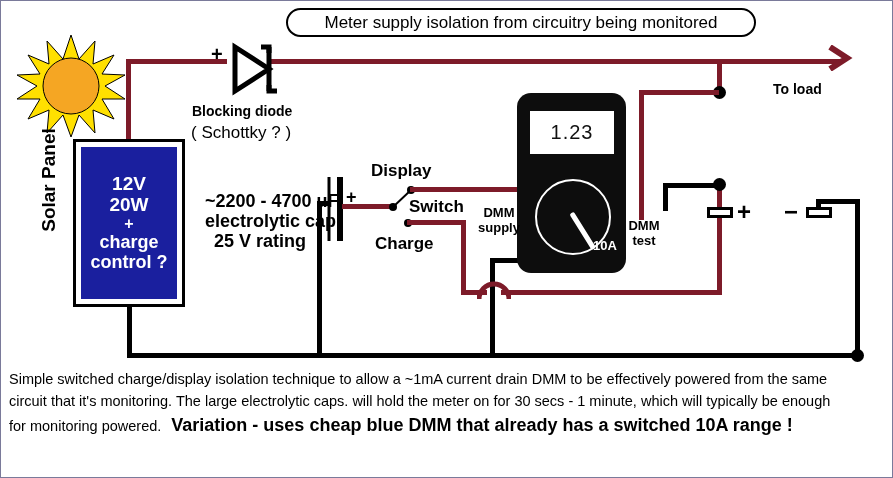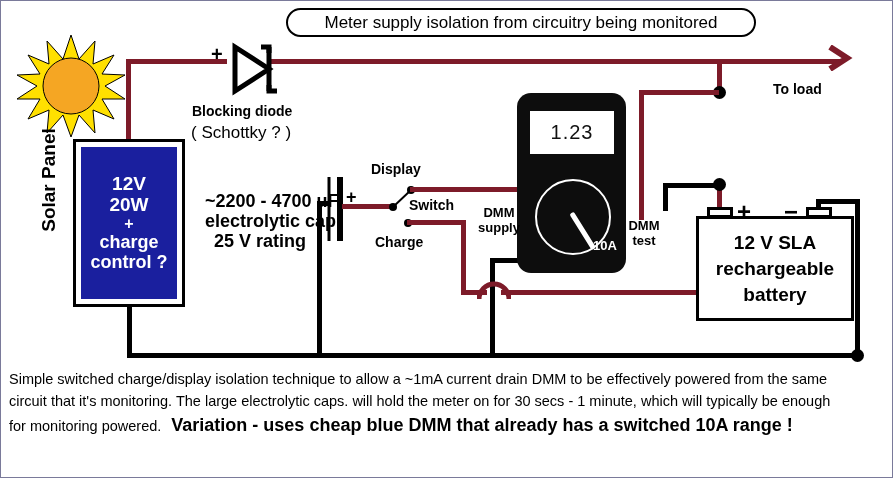--- a/index.html
+++ b/index.html
@@ -112,21 +112,21 @@
   .cap-text {
     font-size: 18px; font-weight: bold; color: #000; white-space: nowrap;
     text-align: center;
   }
   #cap-t1 { left: 204px; top: 190px; width: 110px; }
   #cap-t2 { left: 204px; top: 210px; width: 110px; }
   #cap-t3 { left: 204px; top: 230px; width: 110px; }
 
   
   #switch-svg { left: 384px; top: 182px; width: 36px; height: 46px; }
-  .sw-label { font-size: 14px; font-weight: bold; color: #000; white-space: nowrap; }
+  .sw-label { font-size: 17px; font-weight: bold; color: #000; white-space: nowrap; }
   #sw-display { left: 370px; top: 160px; }
   #sw-switch  { left: 408px; top: 196px; }
   #sw-charge  { left: 374px; top: 233px; }
 
   
   #dmm-body {
     left: 516px; top: 92px;
     width: 109px; height: 180px;
     background: #0d0d0d;
     border-radius: 14px;
@@ -337,25 +337,20 @@
   </div>
   <div id="dmm-test" class="abs dmm-side">
     <div>DMM</div>
     <div>test</div>
   </div>
 
   <div id="bat-term-pos" class="abs bat-term"></div>
   <div id="bat-term-neg" class="abs bat-term"></div>
   <div id="bat-plus" class="abs">+</div>
   <div id="bat-minus" class="abs">−</div>
-  <div id="bat-body" class="abs">
-    <div>12 V  SLA</div>
-    <div>rechargeable</div>
-    <div>battery</div>
-  </div>
 
   <div id="cap-line-1" class="abs cap-line">Simple switched charge/display isolation technique to allow a  ~1mA  current drain DMM to be effectively powered from the same</div>
   <div id="cap-line-2" class="abs cap-line">circuit that it's monitoring. The large electrolytic caps. will hold the meter on for 30 secs - 1 minute, which will typically be enough</div>
   <div id="cap-line-3" class="abs cap-line">
     <span class="pre">for monitoring powered.</span><span class="bold">Variation - uses cheap blue DMM that already has a switched 10A range !</span>
   </div>
 
 </div>
 
 </body></html>

